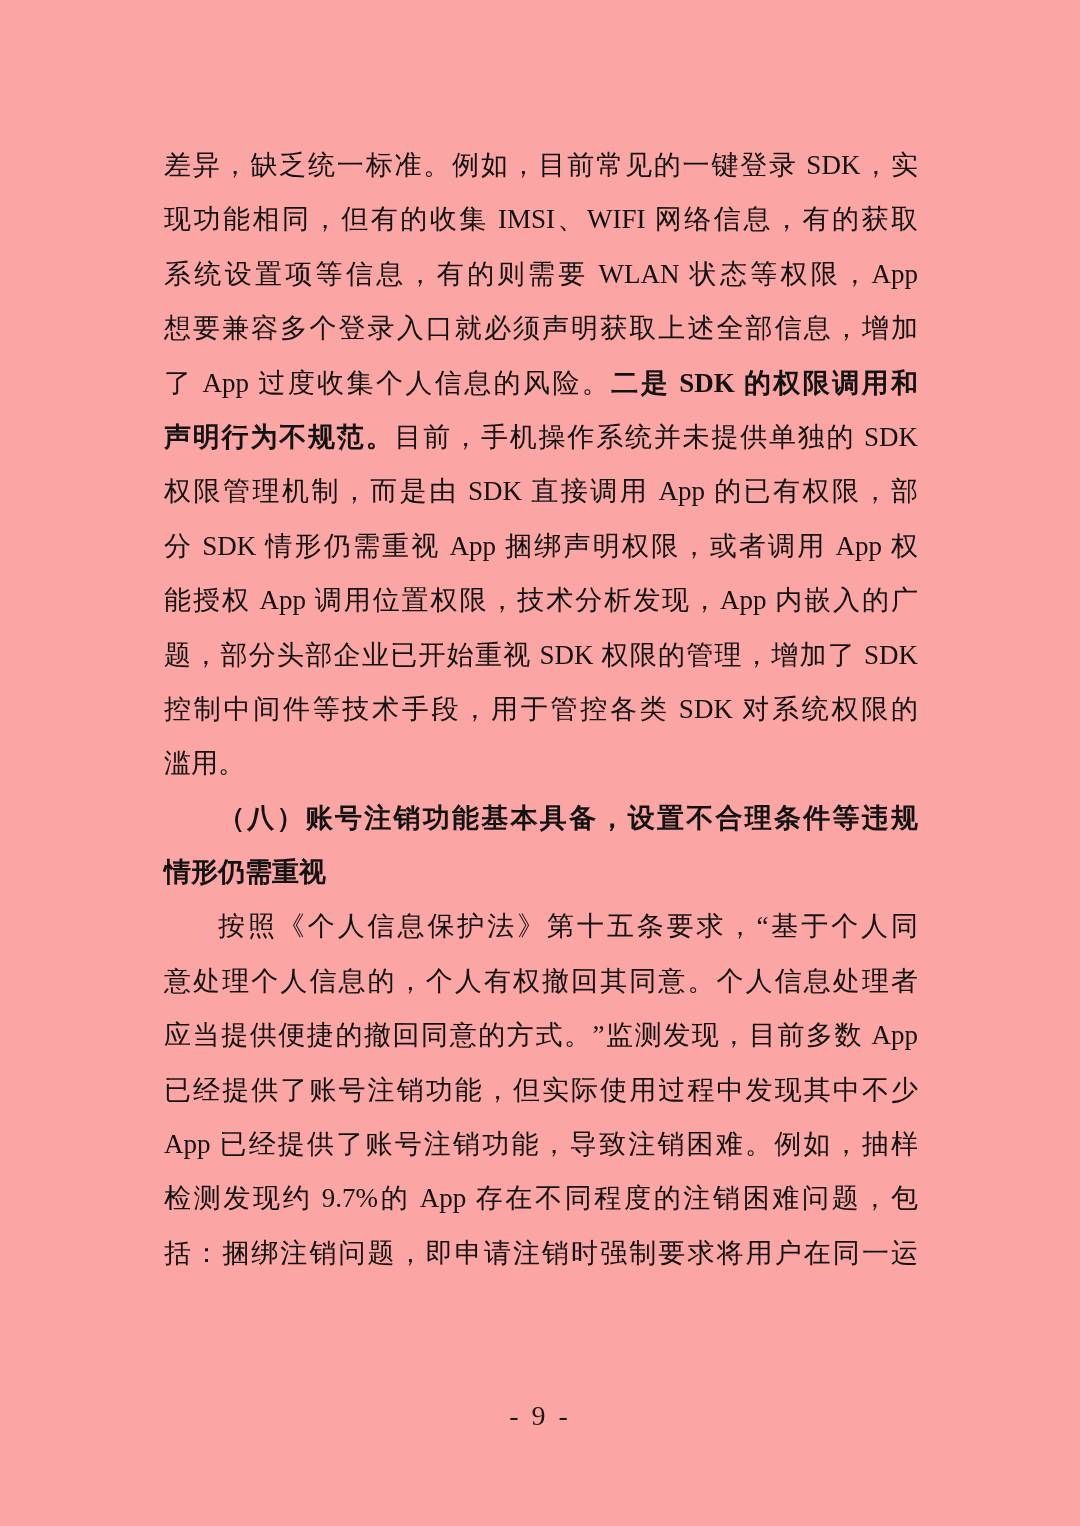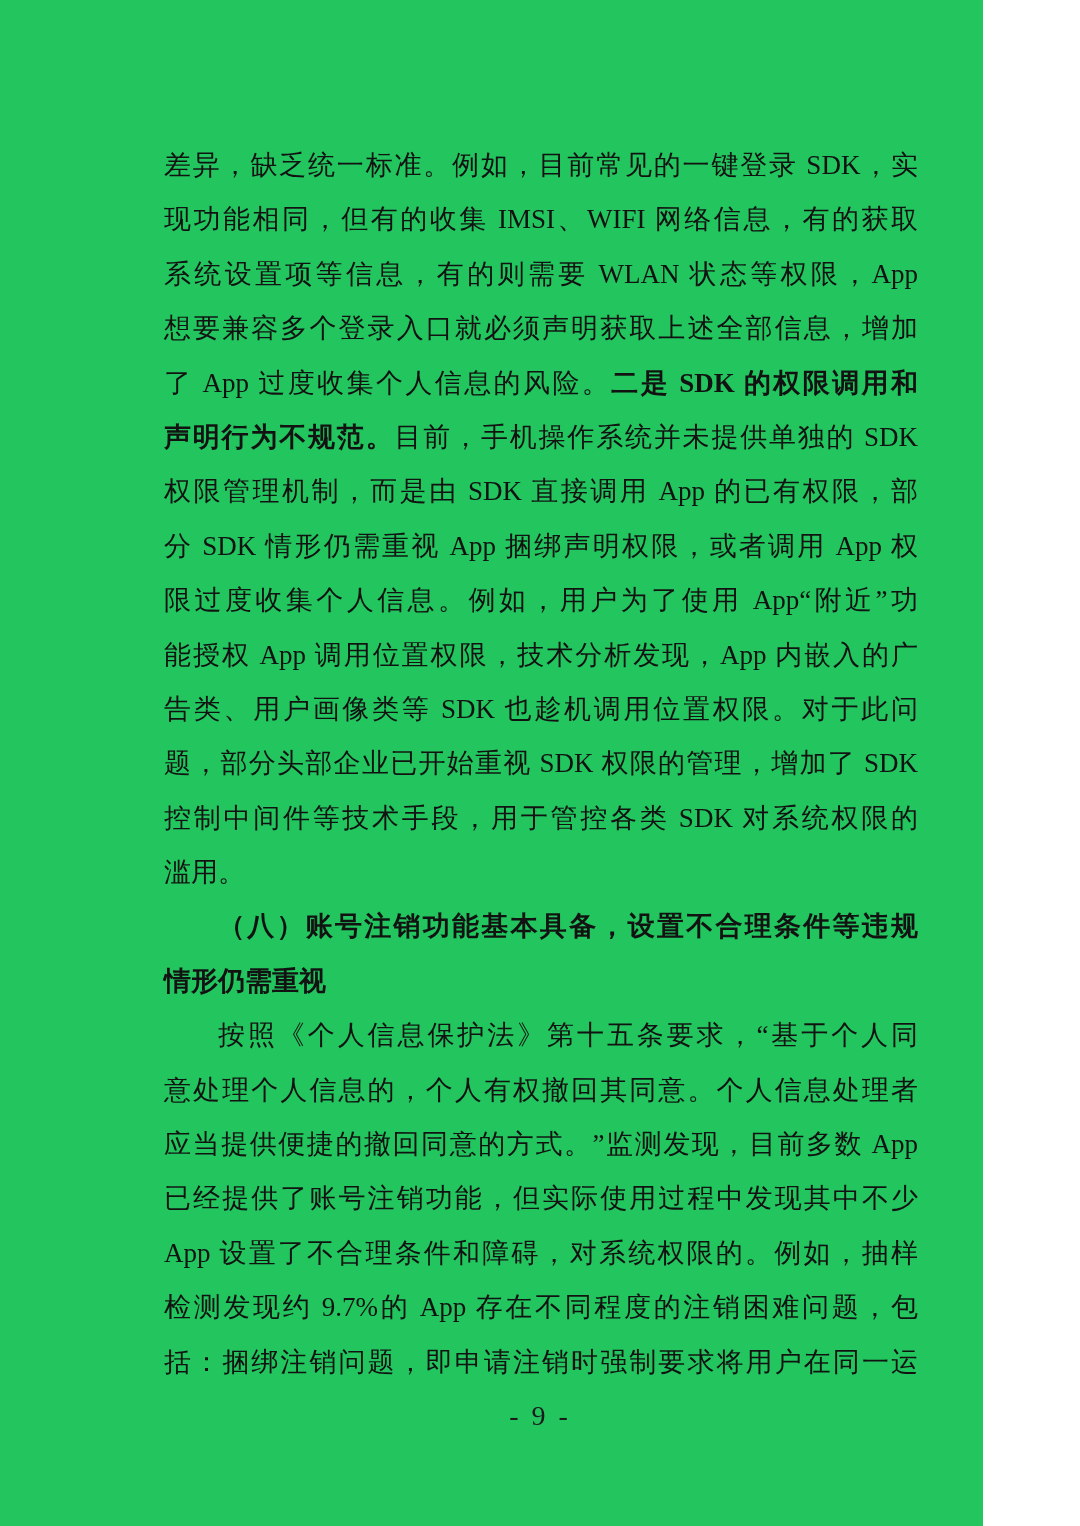--- a/index.html
+++ b/index.html
@@ -5,24 +5,24 @@
   html, body { margin: 0; padding: 0; }
   body {
     width: 1080px;
     height: 1526px;
     background: #ffffff;
     font-family: "Liberation Serif", "DejaVu Serif", serif;
     color: #121212;
   }
   .page {
     position: relative;
-    width: 983px;
+    width: 1080px;
     height: 1526px;
     overflow: hidden;
-    background: #22c55e;
+    background: #fca5a5;
   }
   .content {
     position: absolute;
     left: 164px;
     top: 138px;
     width: 754px;
     font-size: 27px;
   }
   .line {
     height: 54.4px;
@@ -60,35 +60,33 @@
     <div class="line"><span>差异，缺乏统一标准。例如，目前常见的一键登录 SDK，实</span></div>
     <div class="line"><span>现功能相同，但有的收集 IMSI、WIFI 网络信息，有的获取</span></div>
     <div class="line"><span>系统设置项等信息，有的则需要 WLAN 状态等权限，App</span></div>
     <div class="line"><span>想要兼容多个登录入口就必须声明获取上述全部信息，增加</span></div>
 
     <div class="line"><span>了 App 过度收集个人信息的风险。</span><span class="b">二是 SDK 的权限调用和</span></div>
     <div class="line"><span class="b">声明行为不规范。</span><span>目前，手机操作系统并未提供单独的 SDK</span></div>
 
     <div class="line"><span>权限管理机制，而是由 SDK 直接调用 App 的已有权限，部</span></div>
     <div class="line"><span>分 SDK 情形仍需重视 App 捆绑声明权限，或者调用 App 权</span></div>
-    <div class="line"><span>限过度收集个人信息。例如，用户为了使用 App“附近”功</span></div>
     <div class="line"><span>能授权 App 调用位置权限，技术分析发现，App 内嵌入的广</span></div>
-    <div class="line"><span>告类、用户画像类等 SDK 也趁机调用位置权限。对于此问</span></div>
     <div class="line"><span>题，部分头部企业已开始重视 SDK 权限的管理，增加了 SDK</span></div>
     <div class="line"><span>控制中间件等技术手段，用于管控各类 SDK 对系统权限的</span></div>
     <div class="line short"><span>滥用。</span></div>
 
     <div class="line indent"><span class="b">（八）账号注销功能基本具备，设置不合理条件等违规</span></div>
     <div class="line short"><span class="b">情形仍需重视</span></div>
 
     <div class="line indent"><span>按照《个人信息保护法》第十五条要求，“基于个人同</span></div>
     <div class="line"><span>意处理个人信息的，个人有权撤回其同意。个人信息处理者</span></div>
     <div class="line"><span>应当提供便捷的撤回同意的方式。”监测发现，目前多数 App</span></div>
     <div class="line"><span>已经提供了账号注销功能，但实际使用过程中发现其中不少</span></div>
-    <div class="line"><span>App 设置了不合理条件和障碍，对系统权限的。例如，抽样</span></div>
+    <div class="line"><span>App 已经提供了账号注销功能，导致注销困难。例如，抽样</span></div>
     <div class="line"><span>检测发现约 9.7%的 App 存在不同程度的注销困难问题，包</span></div>
     <div class="line"><span>括：捆绑注销问题，即申请注销时强制要求将用户在同一运</span></div>
 
   </section>
 
   <footer class="footer">
     <span>- 9 -</span>
   </footer>
 </main>
 

